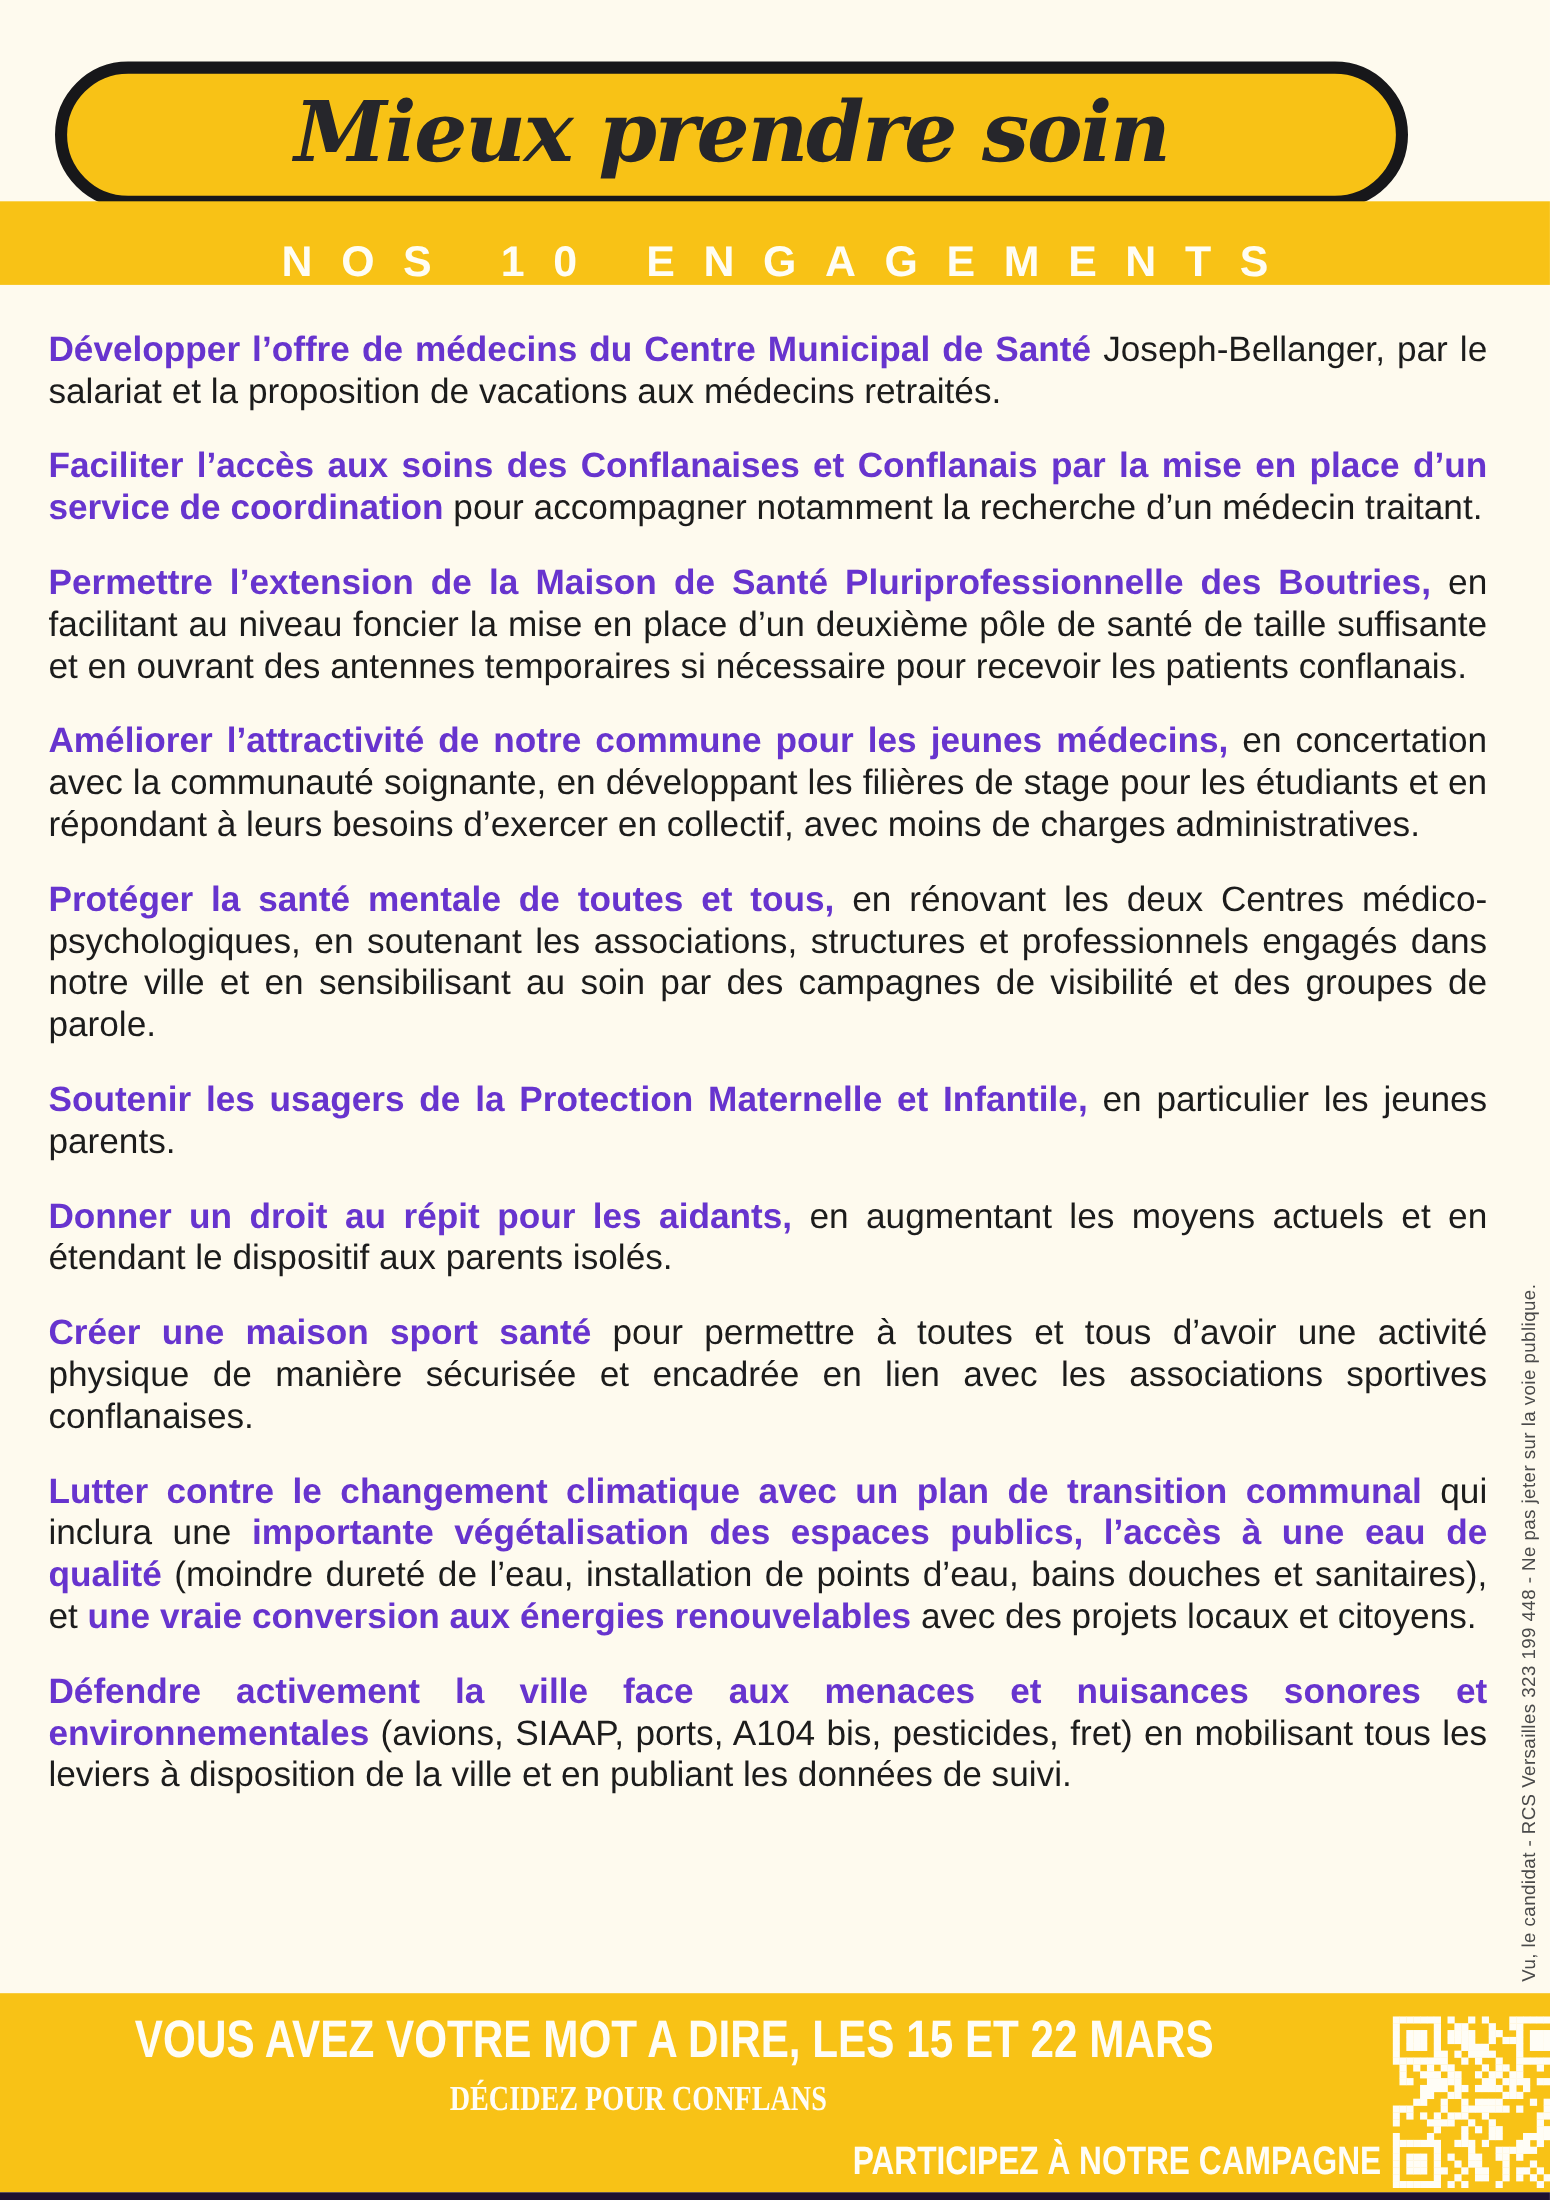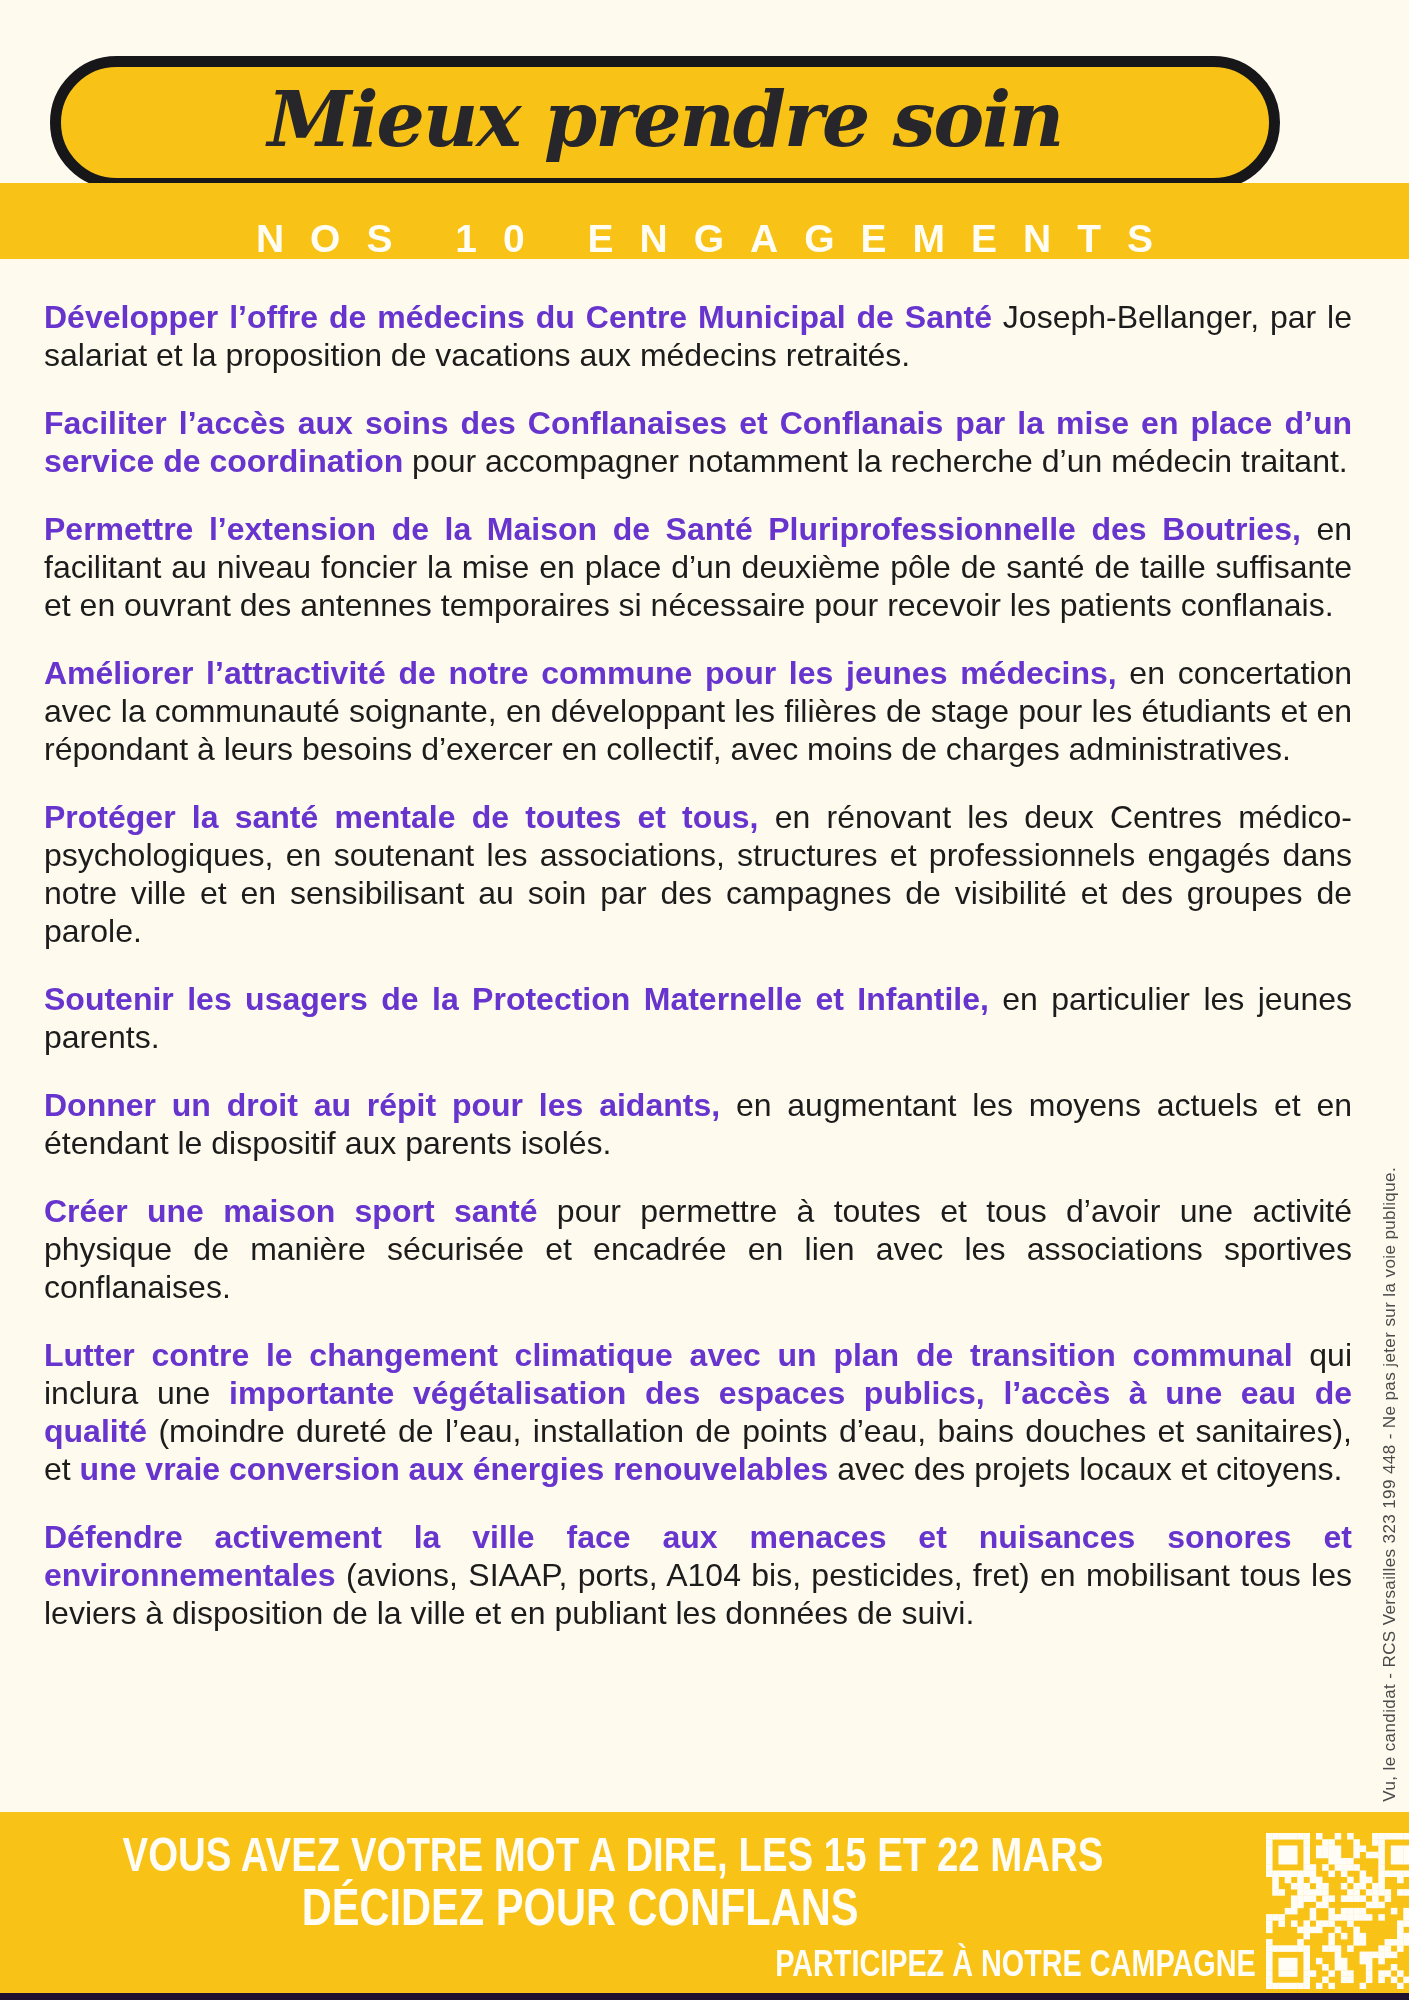--- a/index.html
+++ b/index.html
@@ -71,21 +71,21 @@
     position:absolute;left:0;top:1812px;
     width:100%;height:181px;
     background:#f8c216;
     padding-left:44px;
   }
   .f-lines{
     position:absolute;left:0;top:16px;width:1160px;
     text-align:center;color:#fffdf6;font-weight:700;
   }
   .f-line1{font-size:48px;line-height:54px;}
-  .f-line2{font-size:52px;line-height:50px;}
+  .f-line2{font-size:32px;line-height:50px;font-family:Liberation Serif, serif;}
   .condense{display:inline-block;transform:scaleX(.8);transform-origin:center;white-space:nowrap;letter-spacing:0;}
   .f-cta{
     position:absolute;right:197px;bottom:8px;
     color:#fffdf6;font-weight:700;font-size:36px;
     transform:scaleX(.8);transform-origin:right center;
     white-space:nowrap;
   }
   .qr{
     position:absolute;right:31px;top:21px;
     width:156px;height:156px;

